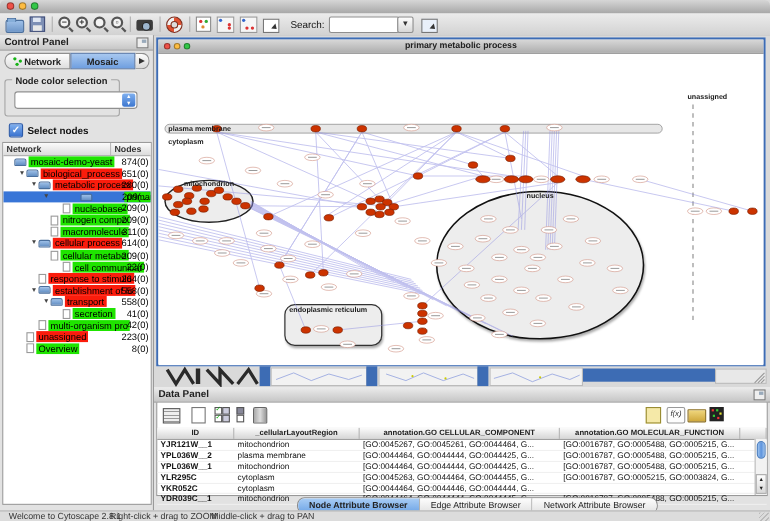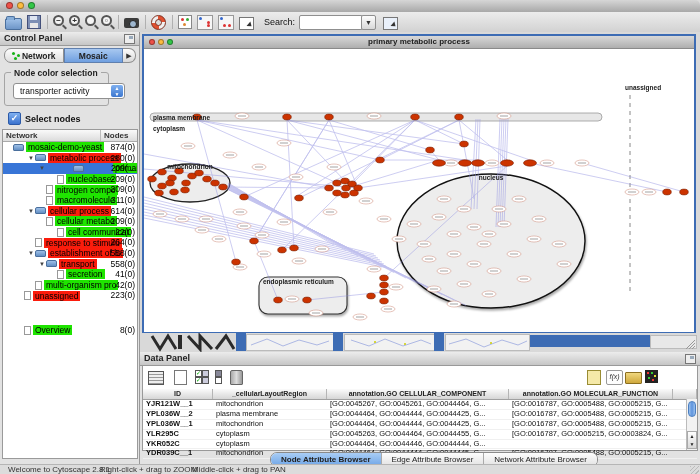--- a/index.html
+++ b/index.html
@@ -205,39 +205,44 @@
     <div class="floatico"></div>
   </div>
   <div id="cp-tabs">
     <div class="cptab first"><span class="greendots"><i style="left:0;top:0;"></i><i style="right:0;top:2px;"></i><i style="left:2px;bottom:0;"></i></span><span>Network</span></div>
     <div class="cptab sel"><span>Mosaic</span></div>
     <div class="cparrow">▶</div>
   </div>
   <div id="groupbox">
     <span id="grouplegend">Node color selection</span>
     <div id="combo">
-      <div class="val">transporter activity</div>
       <div class="stepper">▲<br>▼</div>
     </div>
   </div>
   <div id="selectnodes">
     <div id="cbx">✓</div>
     <span class="lbl">Select nodes</span>
   </div>
   <div id="treewrap">
     <div id="treehdr">
       <div class="c1">Network</div>
       <div class="c2">Nodes</div>
     </div>
     <div id="treebody">
         <div class="trow" style="padding-left: 2px;">
           <span class="noarr"></span>
           <span class="fico"></span>
           <span class="chip green">mosaic-demo-yeast</span>
           <span class="cnt">874(0)</span>
+        </div>
+        <div class="trow" style="padding-left: 13px;">
+          <span class="arr">▼</span>
+          <span class="fico"></span>
+          <span class="chip red">biological_process</span>
+          <span class="cnt">651(0)</span>
         </div>
         <div class="trow" style="padding-left: 24px;">
           <span class="arr">▼</span>
           <span class="fico"></span>
           <span class="chip red">metabolic process</span>
           <span class="cnt">280(0)</span>
         </div>
         <div class="trow sel" style="padding-left: 35px;">
           <span class="arr">▼</span>
           <span class="fico"></span>
@@ -309,21 +314,21 @@
           <span class="pico"></span>
           <span class="chip green">multi-organism pro</span>
           <span class="cnt">42(0)</span>
         </div>
         <div class="trow" style="padding-left: 13px;">
           <span class="noarr"></span>
           <span class="pico"></span>
           <span class="chip red">unassigned</span>
           <span class="cnt">223(0)</span>
         </div>
-        <div class="trow" style="padding-left: 13px; margin-top: 24px;">
+        <div class="trow" style="padding-left: 13px;">
           <span class="noarr"></span>
           <span class="pico"></span>
           <span class="chip green">Overview</span>
           <span class="cnt">8(0)</span>
         </div>
       </div>
   </div>
 </div>
 
 <div id="desktop">

